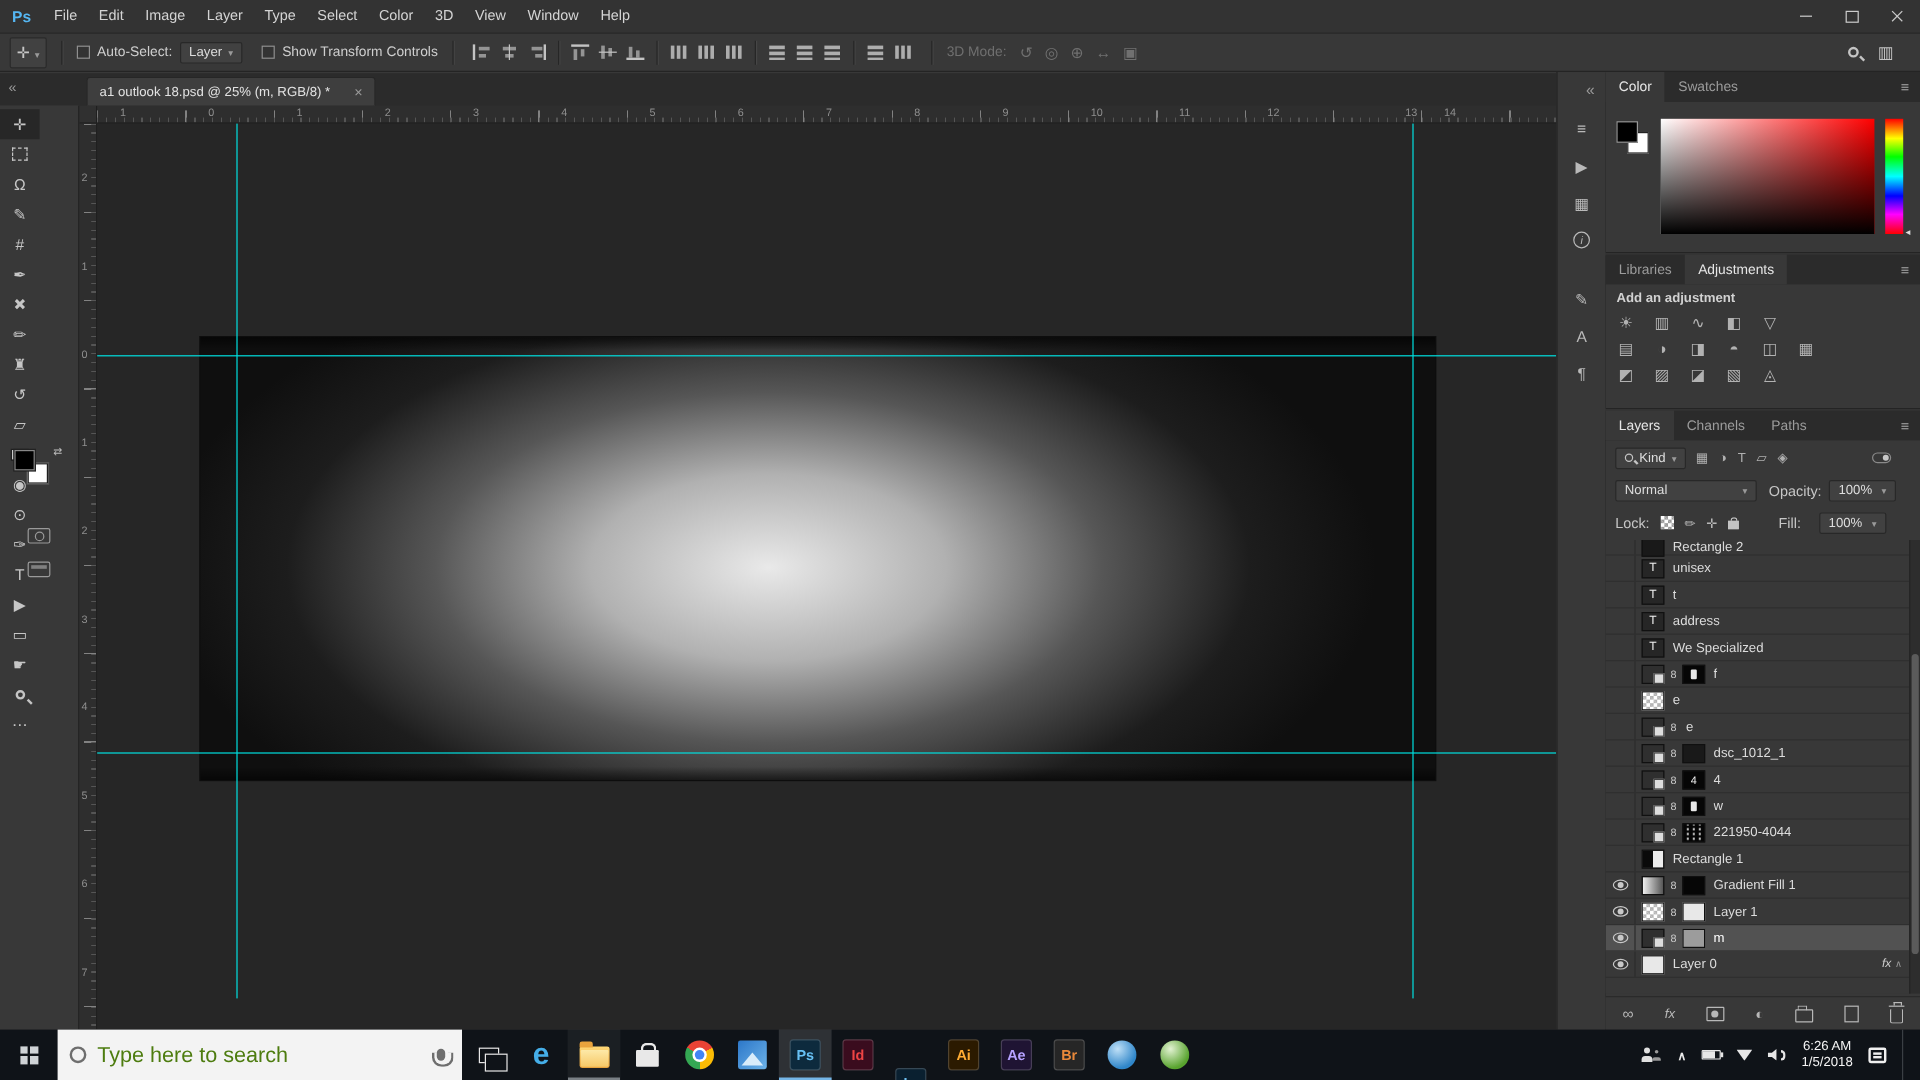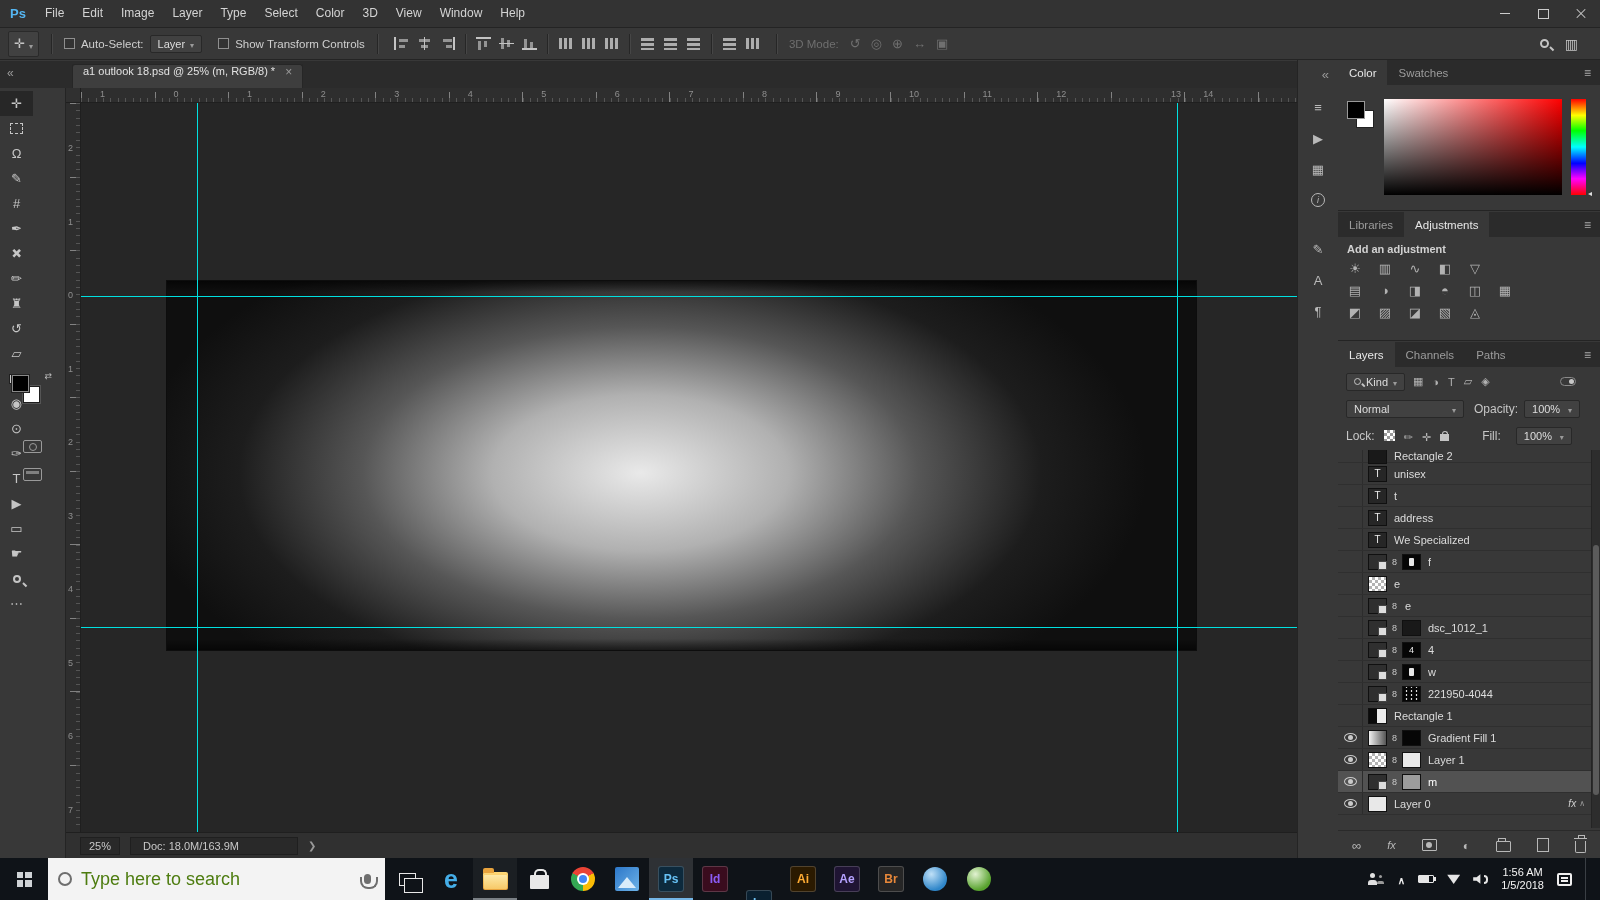--- a/index.html
+++ b/index.html
@@ -42,21 +42,21 @@
 .spacer{flex:1}
 .mag{width:9px;height:9px;border:2px solid #c4c4c4;border-radius:50%;position:relative;display:inline-block;flex:none}
 .mag::after{content:"";position:absolute;width:2px;height:5px;background:#c4c4c4;left:7px;top:6px;transform:rotate(-45deg);transform-origin:top}
 .wsic{margin:0 14px 0 10px}
 .wsic::after{content:"▥";color:#c4c4c4;font-size:14px}
 
 
 .tabstrip{position:absolute;top:61px;left:0;width:1297px;height:27px;background:#2b2b2b;z-index:10}
 .collapse-left{position:absolute;left:7px;top:5px;color:#9a9a9a;font-size:12px}
 .collapse-left::after{content:"«"}
-.doctab{position:absolute;left:72px;bottom:0;height:24px;background:#3e3e3e;border:1px solid #262626;border-bottom:none;border-radius:3px 3px 0 0;display:flex;align-items:flex-start;padding:0 10px;font-size:11px;color:#e2e2e2;gap:10px}
+.doctab{position:absolute;left:72px;bottom:0;height:24px;background:#3e3e3e;border:1px solid #262626;border-bottom:none;border-radius:3px 3px 0 0;display:flex;align-items:center;padding:0 10px;font-size:11px;color:#e2e2e2;gap:20px}
 .tabclose{color:#9a9a9a;font-size:12px}
 
 
 .toolbar{position:absolute;top:88px;left:0;width:66px;bottom:42px;background:#383838;border-right:1px solid #242424;z-index:10}
 .toolgrid{display:flex;flex-wrap:wrap;padding-top:3px}
 .tool{width:33px;height:25px;display:flex;align-items:center;justify-content:center}
 .tool.selected{background:#272727}
 .dashedbox{width:13px;height:11px;border:1px dashed #c6c6c6}
 .gradbox{width:15px;height:10px;background:linear-gradient(to right,#d0d0d0,#3a3a3a);border:1px solid #1f1f1f}
 .tool .mag{width:8px;height:8px}
@@ -410,25 +410,20 @@
         <span class="rnum-l" style="top: 334.2px;">2</span>
         <span class="rnum-l" style="top: 407.75px;">3</span>
         <span class="rnum-l" style="top: 481.3px;">4</span>
         <span class="rnum-l" style="top: 554.85px;">5</span>
         <span class="rnum-l" style="top: 628.4px;">6</span>
         <span class="rnum-l" style="top: 701.95px;">7</span>
       </div>
     <div class="viewport">
       <div class="document"></div>
     </div>
-    <div class="statusbar">
-      <span class="zoombox">25%</span>
-      <span class="docbox">Doc: 18.0M/163.9M</span>
-      <span class="chev">❯</span>
-    </div>
   <div class="guide-v" style="left: 131px; background: rgb(0, 224, 224);"></div>
       <div class="guide-v" style="left: 1111px; background: rgb(0, 224, 224);"></div>
       <div class="guide-h" style="top: 208px; background: rgb(0, 224, 224);"></div>
       <div class="guide-h" style="top: 539px; background: rgb(0, 224, 224);"></div>
     </div>
 
   <div class="rightstrip">
       <div class="strip-ic strip-collapse">«</div>
       <div class="strip-ic">≡</div>
       <div class="strip-ic">▶</div>
@@ -733,21 +728,21 @@
         <div class="tbicon">
           <span class="tb-chrome"></span>
         </div>
         <div class="tbicon">
           <span class="tb-photos"></span>
         </div>
         <div class="tbicon tb-active">
           <span class="tb-tile" style="color: rgb(103, 193, 245); background: rgb(13, 42, 61);">Ps</span>
         </div>
         <div class="tbicon">
-          <span class="tb-tile" style="color: #8b5cf6; background: rgb(58, 12, 30);">Id</span>
+          <span class="tb-tile" style="color: #ef4444; background: rgb(58, 12, 30);">Id</span>
         </div>
         <div class="tbicon">
           <span class="tb-tile" style="color: rgb(111, 193, 242); background: rgb(10, 32, 48); margin-top: 47px;">Lr</span>
         </div>
         <div class="tbicon">
           <span class="tb-tile" style="color: rgb(255, 172, 51); background: rgb(43, 26, 0);">Ai</span>
         </div>
         <div class="tbicon">
           <span class="tb-tile" style="color: rgb(181, 161, 255); background: rgb(31, 20, 51);">Ae</span>
         </div>
@@ -765,21 +760,21 @@
     <div class="tray">
       <span class="ppl"></span>
       <span class="tray-chev"></span>
       <span class="batt"></span>
       <span class="wifi"></span>
       <span class="vol">
           <span class="spk"></span>
           <span class="arc"></span>
         </span>
       <div class="clock">
-        <div>1:56 AM</div>
+        <div>6:26 AM</div>
         <div>1/5/2018</div>
       </div>
       <span class="ac"></span>
       <span class="showdesk"></span>
     </div>
   </div>
 
 </div>
 
 </body></html>

